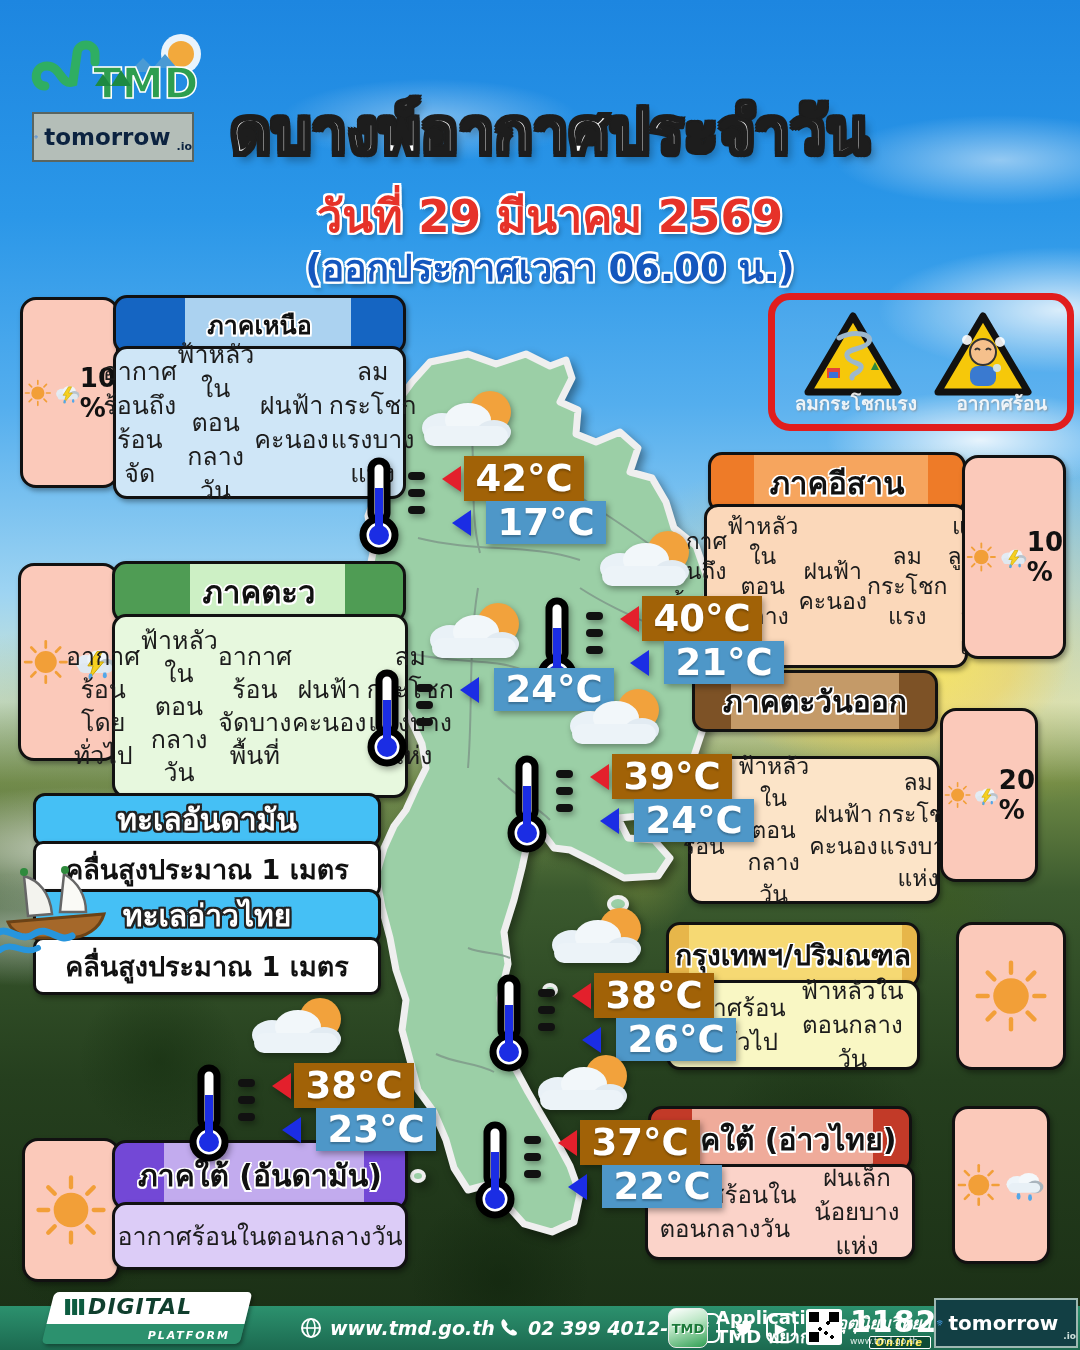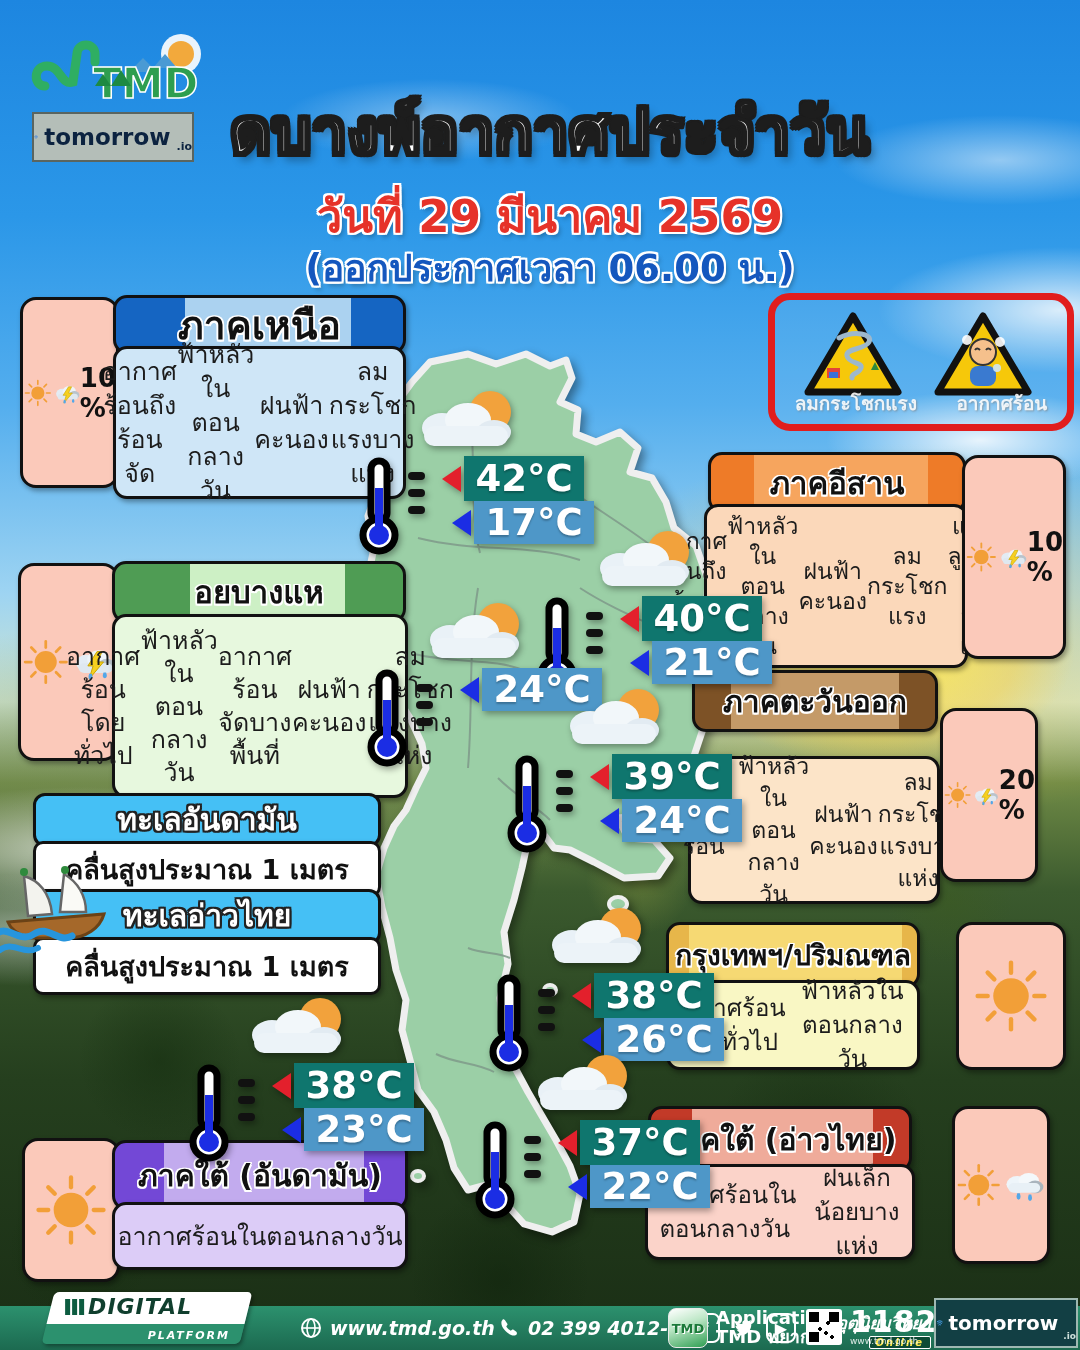--- a/index.html
+++ b/index.html
@@ -90,27 +90,27 @@
     box-shadow:2px 3px 5px rgba(0,0,0,.35);}
 
   
   .tmarker{position:absolute;filter:drop-shadow(2px 3px 3px rgba(0,0,0,.35));}
   .csicon{margin-left:58px;width:112px;height:64px;position:relative;}
   .trow{display:flex;align-items:flex-start;}
   .dashcol{display:flex;flex-direction:column;gap:9px;margin:16px 4px 0 2px;}
   .dash{width:17px;height:8px;background:#111;border-radius:4px;}
   .tstack{display:flex;flex-direction:column;}
   .trowline{display:flex;align-items:center;height:45px;}
-  .trowline.low{margin-left:10px;height:43px;}
+  .trowline.low{margin-left:10px;height:43px;gap:12px;}
   .arr{width:0;height:0;border:13px solid transparent;margin-right:3px;}
   .arr.red{border-right:19px solid #e3202c;}
   .arr.blue{border-right:19px solid #1b2de4;}
   .tbox{min-width:104px;padding:0 8px;text-align:center;font-size:37px;font-weight:800;color:#fff;
     line-height:45px;text-shadow:0 2px 2px rgba(0,0,0,.25);}
-  .tbox.hot{background:#0f766e;}
+  .tbox.hot{background:#a16207;}
   .tbox.cold{background:#4e97c8;line-height:43px;}
 
   
   .footer{position:absolute;left:0;bottom:0;width:1080px;height:44px;
     background:linear-gradient(180deg,#2c916e,#1c6a50);display:flex;align-items:center;color:#fff;}
   .digital-logo{position:absolute;left:48px;bottom:6px;width:198px;height:52px;transform:skewX(-14deg);
     background:linear-gradient(180deg,#ffffff 0 62%,#2c916e 62% 100%);border-radius:5px;
     box-shadow:2px 2px 4px rgba(0,0,0,.4);overflow:hidden;}
   .digital-top{display:flex;align-items:center;gap:4px;padding:2px 0 0 14px;transform:skewX(14deg);}
   .digital-bars{display:flex;gap:2px;}
@@ -250,21 +250,21 @@
       <ellipse cx="24" cy="30" rx="16" ry="13" fill="#e3ecf4"></ellipse>
       <ellipse cx="42" cy="24" rx="17" ry="14" fill="#eef4f9"></ellipse>
       <ellipse cx="55" cy="33" rx="13" ry="10" fill="#b9c3cc"></ellipse>
       <rect x="12" y="30" width="52" height="15" rx="8" fill="#dfe8f0"></rect>
       <polygon points="40,12 26,34 34,34 28,54 50,28 40,28 48,12" fill="#f6d020" stroke="#c9a400" stroke-width="1.5"></polygon>
       <path d="M28 46 q-3 8 2 9 q5 -1 2 -9 Z" fill="#53a7e8"></path>
       <path d="M50 44 q-3 8 2 9 q5 -1 2 -9 Z" fill="#53a7e8"></path>
     </svg>
     <span class="rain-pct">10 %</span>
   </div>
-  <div class="rg-header hd-north" style="left:113px;top:295px;width:287px;height:53px;font-size:39px;">
+  <div class="rg-header hd-north" style="left:113px;top:295px;width:287px;height:53px;font-size:25px;">
     <span>ภาคเหนือ</span>
   </div>
   <div class="rg-body bd-north" style="left:113px;top:346px;width:287px;height:147px;font-size:25px;line-height:34px;">
     <span>อากาศร้อนถึงร้อนจัด</span>
     <span>ฟ้าหลัวในตอนกลางวัน</span>
     <span>ฝนฟ้าคะนอง</span>
     <span>ลมกระโชกแรงบางแห่ง</span>
   </div>
 
   <div class="side-panel" style="left:18px;top:563px;width:95px;height:192px;">
@@ -285,21 +285,21 @@
       <ellipse cx="24" cy="30" rx="16" ry="13" fill="#e3ecf4"></ellipse>
       <ellipse cx="42" cy="24" rx="17" ry="14" fill="#eef4f9"></ellipse>
       <ellipse cx="55" cy="33" rx="13" ry="10" fill="#b9c3cc"></ellipse>
       <rect x="12" y="30" width="52" height="15" rx="8" fill="#dfe8f0"></rect>
       <polygon points="40,12 26,34 34,34 28,54 50,28 40,28 48,12" fill="#f6d020" stroke="#c9a400" stroke-width="1.5"></polygon>
       <path d="M28 46 q-3 8 2 9 q5 -1 2 -9 Z" fill="#53a7e8"></path>
       <path d="M50 44 q-3 8 2 9 q5 -1 2 -9 Z" fill="#53a7e8"></path>
     </svg>
   </div>
   <div class="rg-header hd-central" style="left:112px;top:561px;width:288px;height:56px;font-size:31px;">
-    <span>อยบางแห</span>
+    <span>ภาคตะว</span>
   </div>
   <div class="rg-body bd-central" style="left:112px;top:614px;width:290px;height:178px;font-size:25px;line-height:33px;">
     <span>อากาศร้อนโดยทั่วไป</span>
     <span>ฟ้าหลัวในตอนกลางวัน</span>
     <span>อากาศร้อนจัดบางพื้นที่</span>
     <span>ฝนฟ้าคะนอง</span>
     <span>ลมกระโชกแรงบางแห่ง</span>
   </div>
 
   <div class="rg-header hd-isan" style="left:708px;top:452px;width:252px;height:55px;font-size:31px;">

